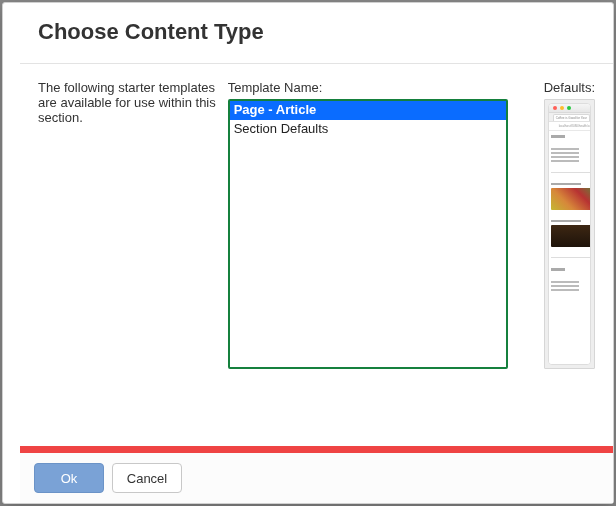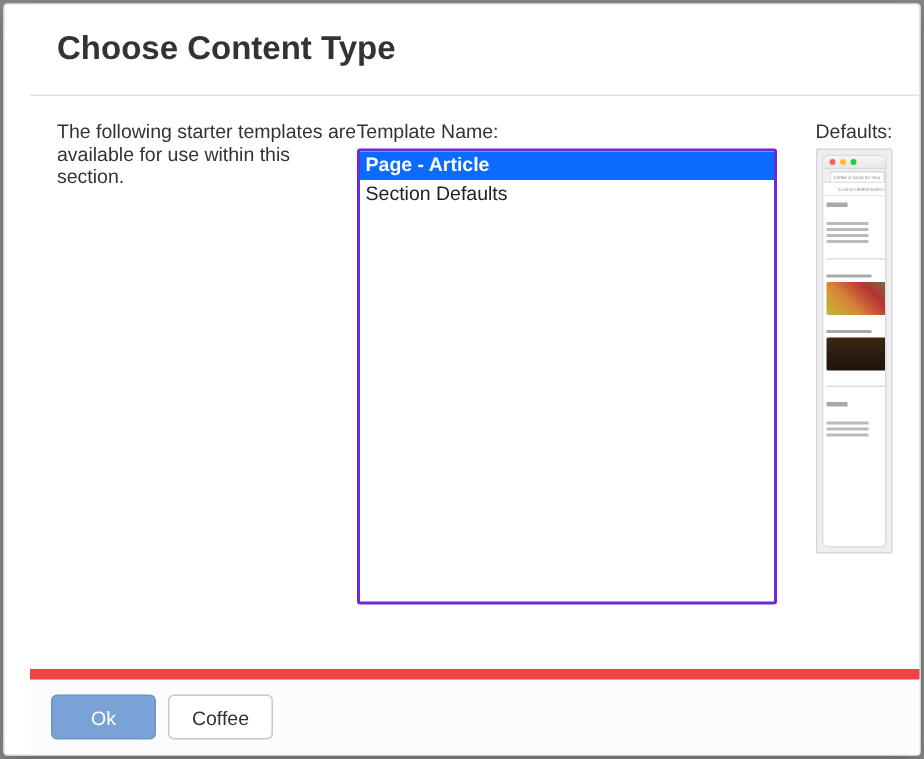--- a/index.html
+++ b/index.html
@@ -33,33 +33,33 @@
     flex-direction: row;
   }
   .intro {
     font-size: 13px;
     color: #333;
     margin-bottom: 18px;
   }
   .columns {
     flex: 1;
     display: flex;
-    gap: 26px;
+    gap: 36px;
   }
   .col { display: flex; flex-direction: column; }
   .col-left { width: 280px; }
   .col-right { flex: 1; }
   .col-label {
     font-size: 13px;
     color: #333;
     margin-bottom: 4px;
   }
   .listbox {
-    height: 304px;
-    border: 2px solid #6d28d9;
+    height: 270px;
+    border: 2px solid #15803d;
     border-radius: 2px;
     background: #fff;
     overflow: auto;
   }
   .listbox .item {
     padding: 1px 4px 2px 4px;
     font-size: 13px;
     color: #222;
     cursor: default;
     line-height: 16px;
@@ -311,15 +311,15 @@
                 </div>
               </div>
             </div>
           </div>
         </div>
       </div>
     </div>
   </div>
   <div class="footer">
     <button class="btn btn-primary">Ok</button>
-    <button class="btn">Coffee</button>
+    <button class="btn">Cancel</button>
   </div>
 </div>
 
 </body></html>

